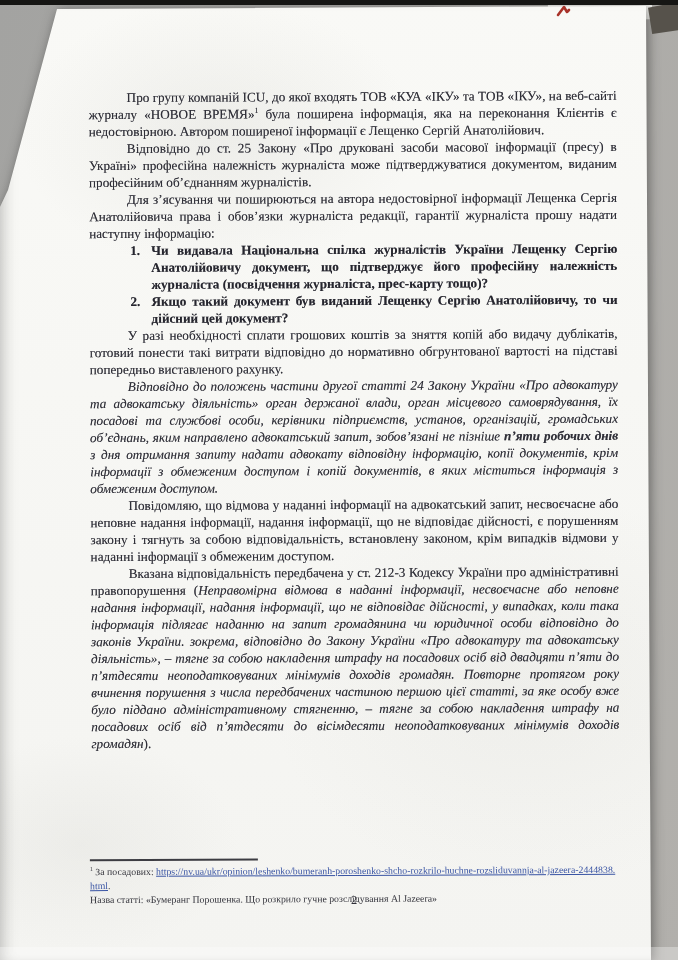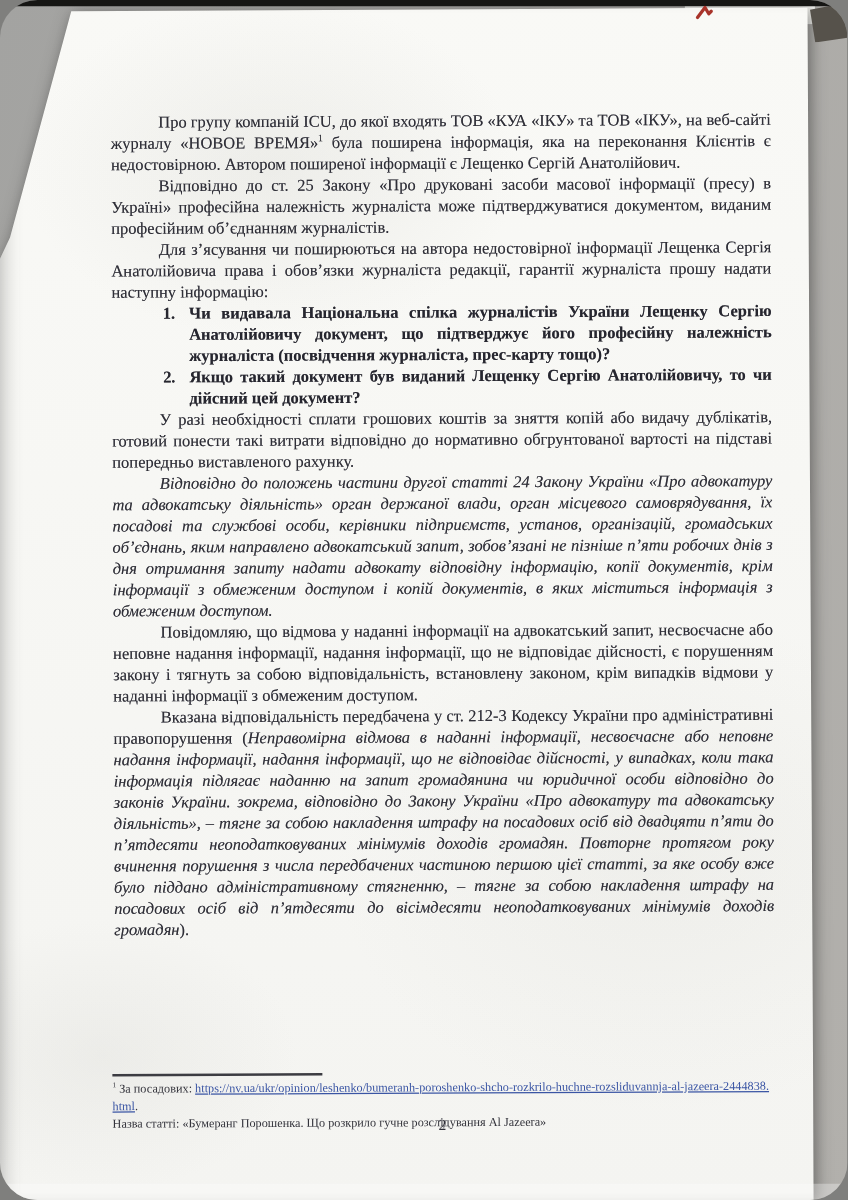--- a/index.html
+++ b/index.html
@@ -3,21 +3,20 @@
 <meta charset="utf-8">
 <style>
   html, body { margin: 0; padding: 0; }
   body { background: #7f7f7d; font-family: "Liberation Serif", "DejaVu Serif", serif; }
 
   .stage {
     position: relative;
     width: 678px; height: 960px;
     overflow: hidden;
     background: linear-gradient(105deg, #a3a3a1 0%, #a9a8a5 45%, #b2b0ac 100%);
-    border-radius: 30px;
   }
 
   
   .top-strip {
     position: absolute; left: 0; top: 0; width: 100%; height: 5px;
     background: #161614; z-index: 6;
   }
 
   
   .sheet-behind {
@@ -61,21 +60,21 @@
   
   .content {
     position: absolute; left: 90px; top: 88px; width: 528px;
     font-size: 13.2px; line-height: 17px; color: #2f2f38;
     text-align: justify;
     transform: rotate(-0.25deg);
     text-shadow: 0 0 0.5px rgba(47,47,56,0.55);
   }
   .p { margin: 0; text-indent: 38px; }
   .p.i { font-style: italic; }
-  .bi { font-weight: 400; font-style: italic; }
+  .bi { font-weight: 700; font-style: italic; }
   .it { font-style: italic; }
   .li {
     margin: 0; padding-left: 62px; text-indent: -21px;
     font-weight: 700; color: #26262f;
   }
   .num { display: inline-block; width: 21px; text-indent: 0; }
   sup.ref { font-size: 60%; vertical-align: super; line-height: 0; }
 
   
   .footnote {

